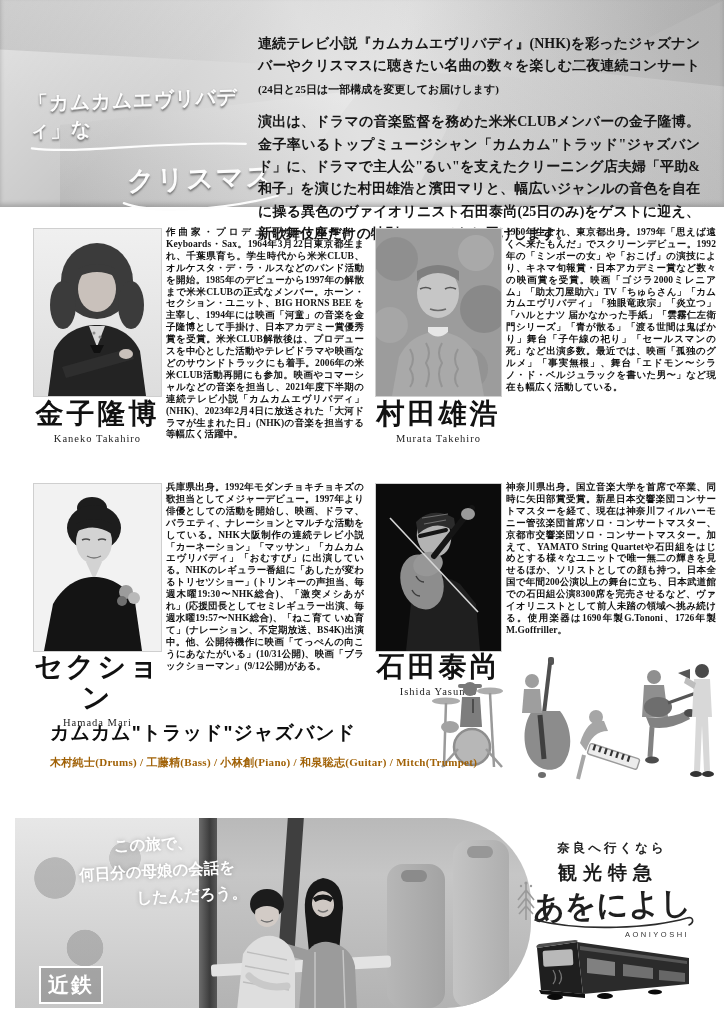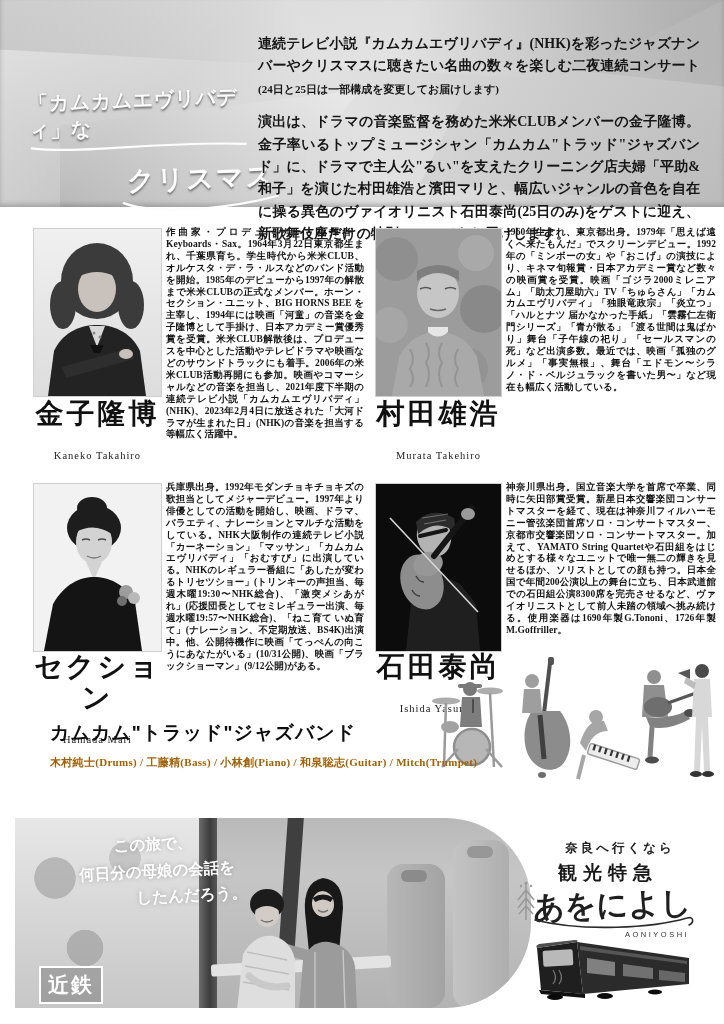--- a/index.html
+++ b/index.html
@@ -28,21 +28,21 @@
 
   #intro{position:absolute;left:258px;top:33px;width:458px;}
   #intro p{margin:0 16px 11px 0;font-size:14px;font-weight:bold;line-height:1.6;text-align:justify;}
   #intro .note{font-size:11px;}
 
   
   .photo{position:absolute;border:1px solid #cfcfcf;background:#eee;overflow:hidden;}
   .photo svg{display:block;}
   .nameblock{position:absolute;text-align:center;}
   .nameblock .jp{display:block;font-size:28px;font-weight:bold;letter-spacing:3px;color:#111;line-height:1.1;}
-  .nameblock .en{display:block;margin-top:20px;font-size:10.5px;letter-spacing:1px;color:#222;}
+  .nameblock .en{display:block;margin-top:3px;font-size:10.5px;letter-spacing:1px;color:#222;}
   .bio{position:absolute;font-size:9.5px;font-weight:bold;line-height:11.9px;text-align:justify;color:#141414;letter-spacing:.1px;}
 
   #photo-kaneko{left:33px;top:228px;width:127px;height:167px;}
   #name-kaneko{left:33px;top:399px;width:129px;font-family:Liberation Serif, serif;}
   #bio-kaneko{left:166px;top:227px;width:198px;}
   #photo-murata{left:375px;top:228px;width:125px;height:167px;}
   #name-murata{left:375px;top:399px;width:127px;}
   #bio-murata{left:506px;top:227px;width:210px;}
   #photo-hamada{left:33px;top:483px;width:127px;height:167px;}
   #name-hamada{left:33px;top:652px;width:129px;}
@@ -83,21 +83,21 @@
     transform:rotate(-3deg);line-height:1.0;text-shadow:0 0 4px rgba(60,60,60,.35);}
   #ad-tagline .t1{display:block;margin-left:42px;}
   #ad-tagline .t2{display:block;margin-left:6px;margin-top:11px;}
   #ad-tagline .t3{display:block;margin-left:62px;margin-top:11px;}
 
   #kintetsu{position:absolute;left:24px;top:148px;padding:3px 7px;border:2.5px solid #fff;
     color:#fff;font-size:21px;font-weight:bold;letter-spacing:2px;background:rgba(40,40,40,.25);
     font-family:"Liberation Sans","DejaVu Sans",sans-serif;}
 
   #ad-panel{position:absolute;left:492px;top:0;width:202px;height:190px;background:transparent;text-align:center;}
-  #ad-lead{position:absolute;left:12px;top:22px;width:202px;font-size:12.5px;font-weight:bold;letter-spacing:3px;color:#222;}
+  #ad-lead{position:absolute;left:4px;top:22px;width:202px;font-size:12.5px;font-weight:bold;letter-spacing:3px;color:#222;}
   #ad-express{position:absolute;left:0;top:42px;width:202px;font-size:19px;font-weight:bold;letter-spacing:6px;color:#1a1a1a;}
   #ad-train-name{position:absolute;left:26px;top:66px;width:176px;font-size:31px;font-weight:bold;color:#1f1f1f;
     letter-spacing:0px;transform:rotate(-2deg);text-align:left;}
   #ad-train-en{position:absolute;left:118px;top:112px;font-size:7.5px;letter-spacing:2.5px;color:#333;
     font-family:"Liberation Sans","DejaVu Sans",sans-serif;}
   #ad-emblem{position:absolute;left:6px;top:62px;}
   #ad-swoosh{position:absolute;left:26px;top:96px;}
   #ad-train{position:absolute;left:18px;top:118px;}
 </style>
 </head>

